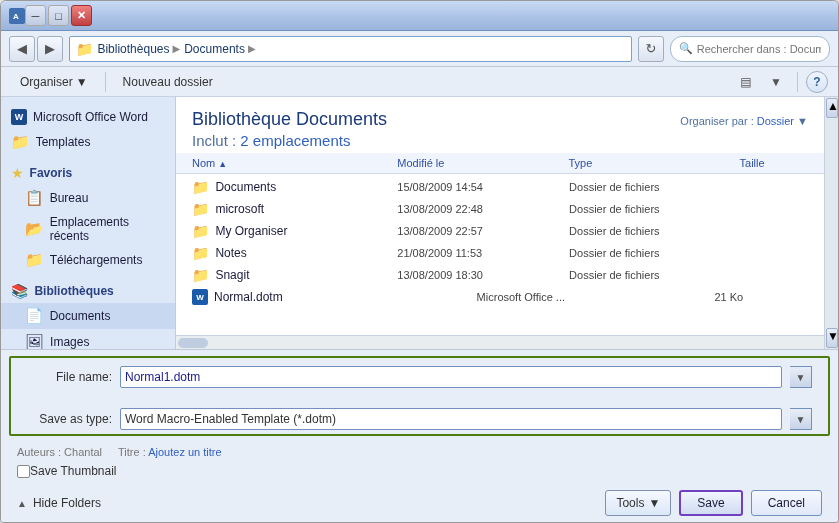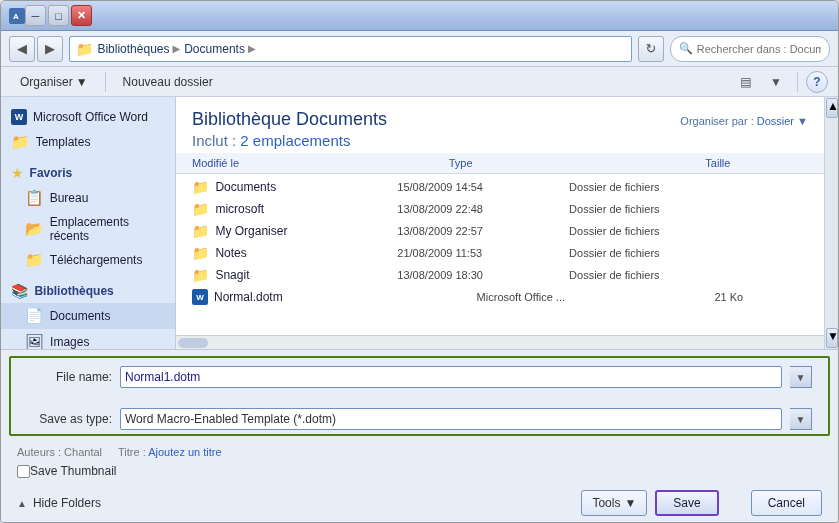--- a/index.html
+++ b/index.html
@@ -353,21 +353,20 @@
       display: flex; align-items: center; gap: 4px;
     }
     .save-btn {
       background: linear-gradient(to bottom, #f0f5ff, #d0dcf0);
       color: #1a1a3a;
       border: 2px solid #7040c0;
     }
     .cancel-btn {
       background: linear-gradient(to bottom, #f5f8ff, #e0e8f8);
       color: #1a1a3a;
-      margin-left: 24px;
     }
   </style>
 </head>
 <body>
 
 <div class="window">
 
   <div class="title-bar">
     <div class="title-bar-icon">
       <svg width="12" height="12" viewBox="0 0 12 12">
@@ -480,20 +479,24 @@
           </div>
           <div class="organize-right">
             <span>Organiser par : </span>
             <a href="#">Dossier</a>
             <span> ▼</span>
           </div>
         </div>
       </div>
 
       <div class="file-table-header">
+        <div class="col-name">
+          <span>Nom</span>
+          <span class="col-name-up">▲</span>
+        </div>
         <div class="col-date">Modifié le</div>
         <div class="col-type">Type</div>
         <div class="col-size">Taille</div>
       </div>
 
       <div class="file-rows" id="file-rows">
 
       <div class="file-row">
       <div class="col-name">
         <span style="font-size:14px; color:#e8c040;">📁</span>

